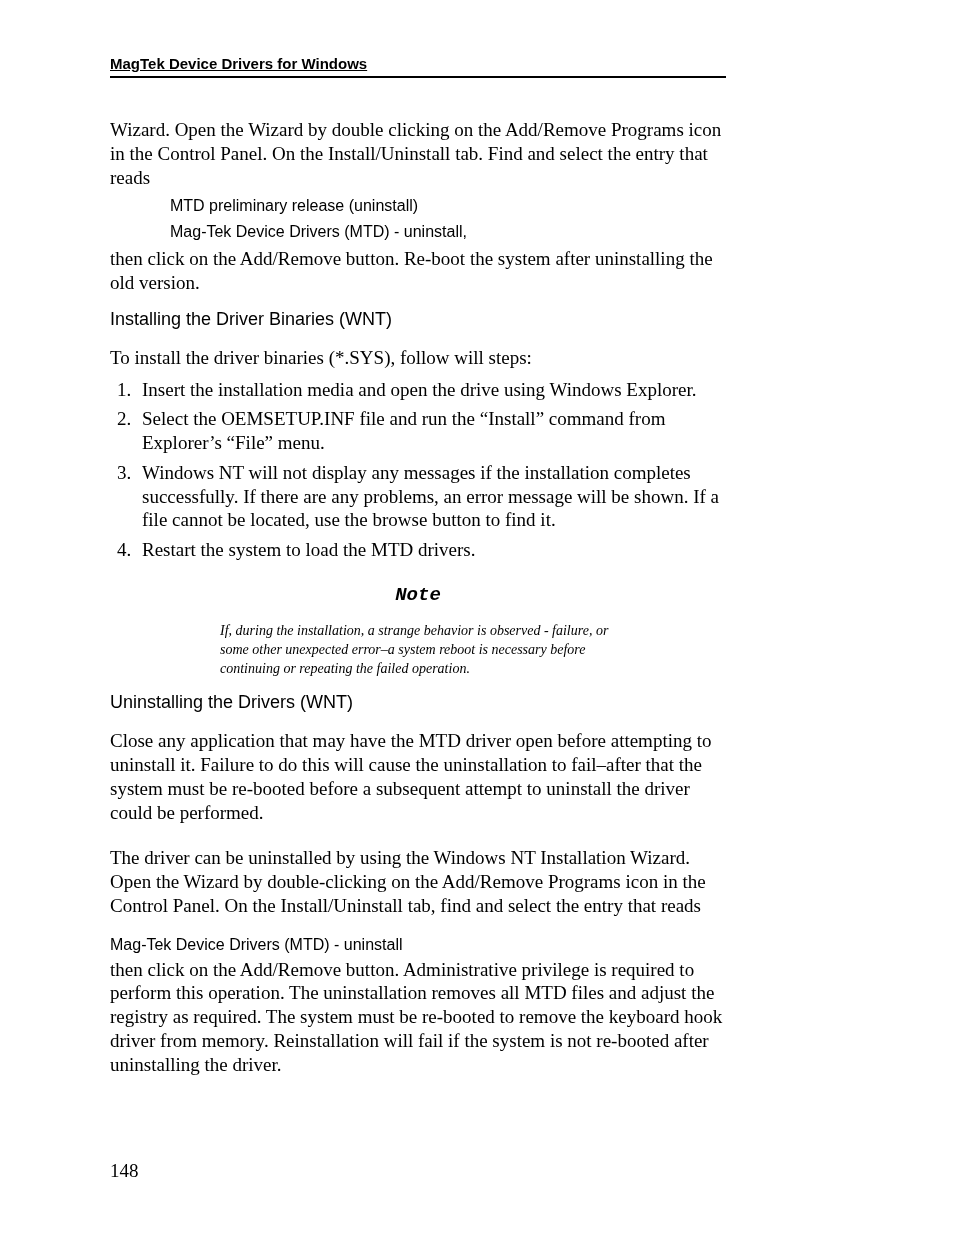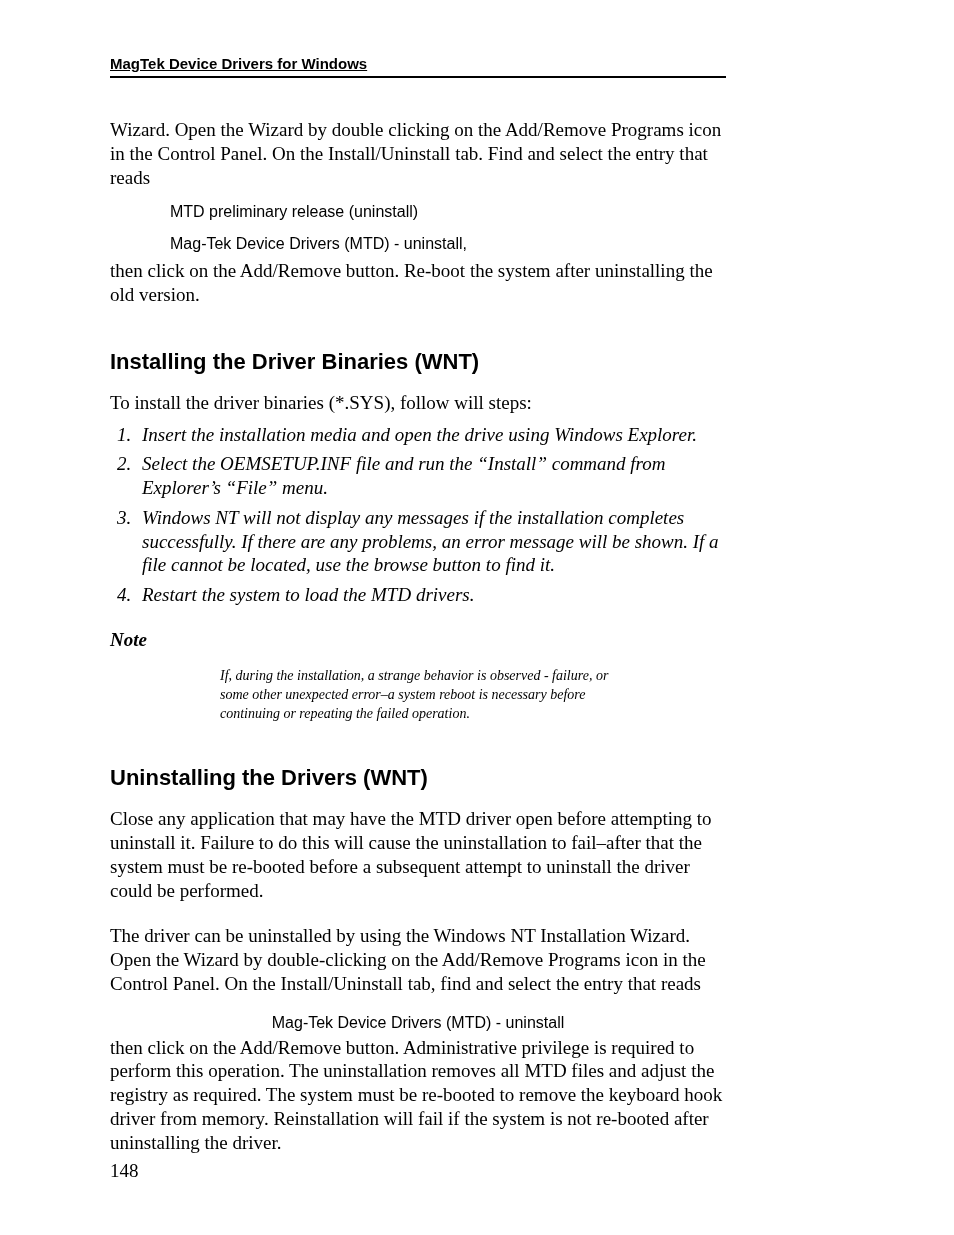--- a/index.html
+++ b/index.html
@@ -33,51 +33,49 @@
     line-height: 1.25;
     margin: 0 0 8px 0;
   }
   .or-line {
     font-size: 19px;
     margin: 2px 0;
   }
   .code-line {
     font-family: Arial, Helvetica, sans-serif;
     font-size: 16px;
-    margin: 14px 0 6px 60px;
+    margin: 8px 0 6px 60px;
   }
   .code-line-center {
     font-family: Arial, Helvetica, sans-serif;
     font-size: 16px;
-    text-align: center;
     margin: 4px 0;
   }
   .section-heading {
     font-family: Arial, Helvetica, sans-serif;
-    font-weight: bold;
-    font-size: 22px;
-    margin: 42px 0 16px 0;
+    font-weight: normal;
+    font-size: 18px;
+    margin: 14px 0 16px 0;
   }
   ol.steps {
     font-size: 19px;
     line-height: 1.25;
     margin: 0 0 8px 0;
     padding-left: 26px;
   }
   ol.steps li {
     padding-left: 6px;
     margin-bottom: 6px;
-    font-style: italic;
   }
   .note-title {
-    font-family: Liberation Serif, serif;
+    font-family: Liberation Mono, monospace;
     font-style: italic;
     font-weight: bold;
     font-size: 19px;
-    text-align: left;
+    text-align: center;
     margin: 22px 0 16px 0;
   }
   .note-body {
     font-style: italic;
     font-size: 14px;
     line-height: 1.35;
     margin: 0 110px 0 110px;
   }
   .page-number {
     position: absolute;

